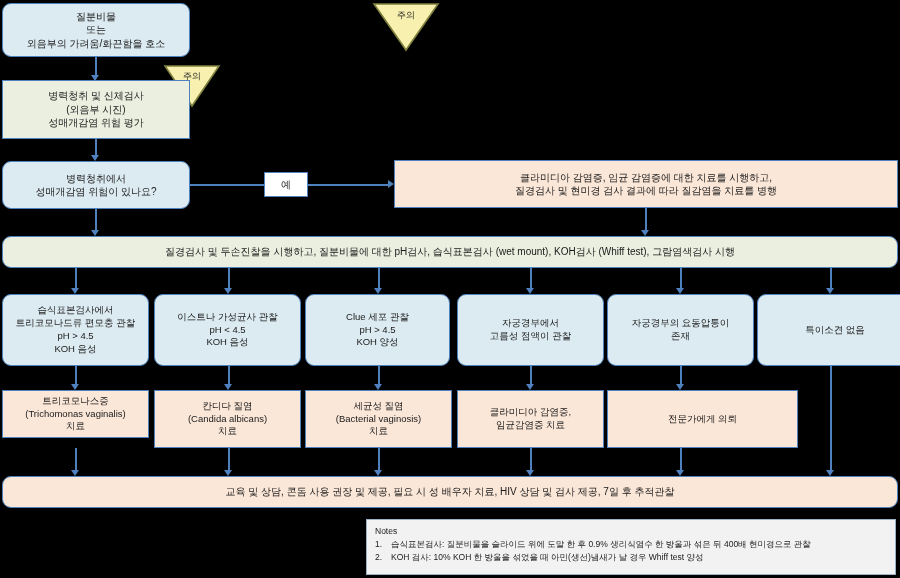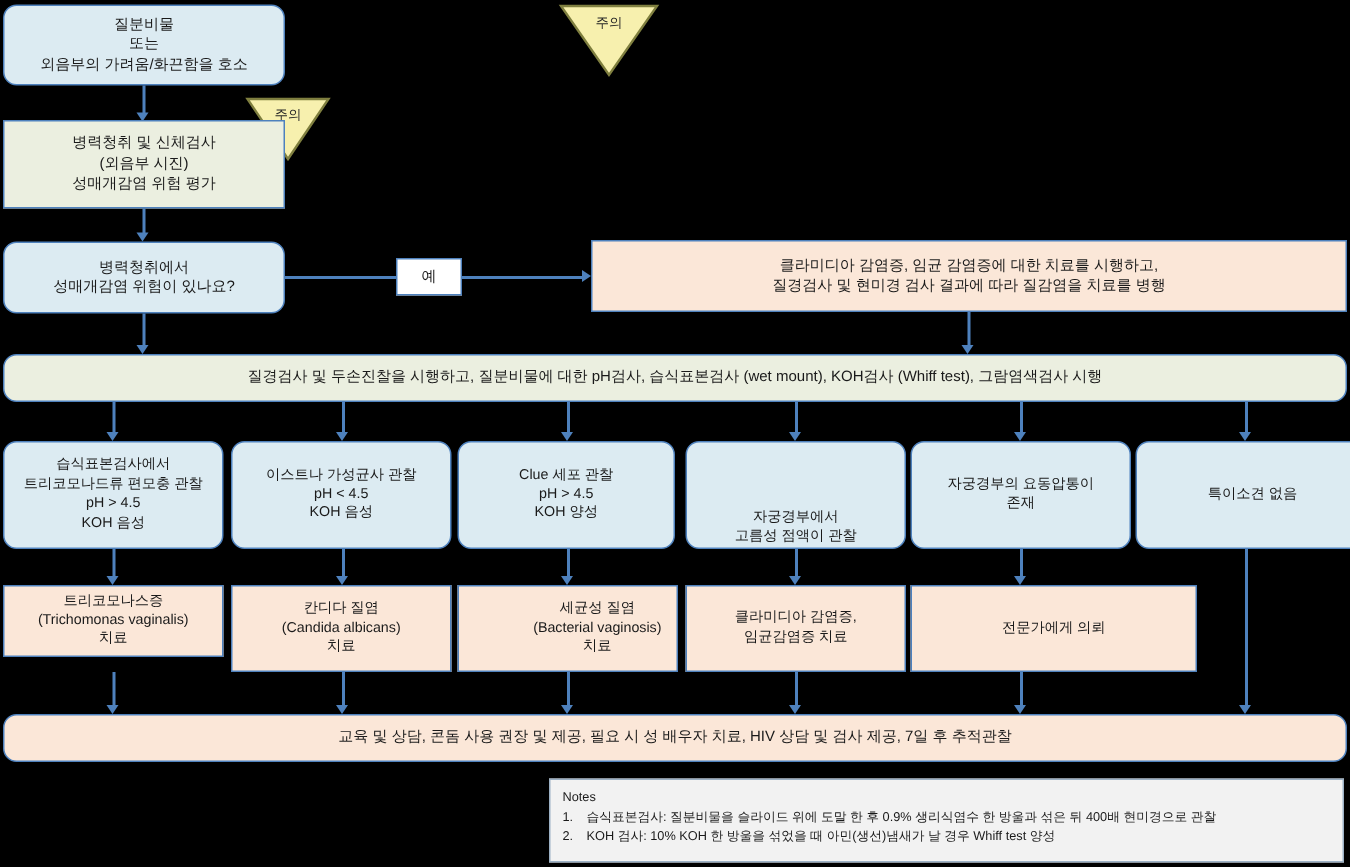--- a/index.html
+++ b/index.html
@@ -150,21 +150,21 @@
       <span>KOH 음성</span>
     </span>
   </div>
   <div class="node blue" style="left:305px;top:294px;width:145px;height:72px;font-size:9.5px;">
     <span>
       <span>Clue 세포 관찰</span>
       <span>pH &gt; 4.5</span>
       <span>KOH 양성</span>
     </span>
   </div>
-  <div class="node blue" style="left:457px;top:294px;width:147px;height:72px;font-size:9.5px;align-items:flex-end;">
+  <div class="node blue" style="left:457px;top:294px;width:147px;height:72px;font-size:9.5px;">
     <span>
       <span>자궁경부에서</span>
       <span>고름성 점액이 관찰</span>
     </span>
   </div>
   <div class="node blue" style="left:607px;top:294px;width:147px;height:72px;font-size:9.5px;">
     <span>
       <span>자궁경부의 요동압통이</span>
       <span>존재</span>
     </span>
@@ -196,21 +196,21 @@
       <span>치료</span>
     </span>
   </div>
   <div class="node peach" style="left:154px;top:390px;width:147px;height:58px;font-size:9.5px;">
     <span>
       <span>칸디다 질염</span>
       <span class="ital">(Candida albicans)</span>
       <span>치료</span>
     </span>
   </div>
-  <div class="node peach" style="left:305px;top:390px;width:147px;height:58px;font-size:9.5px;justify-content:flex-end;">
+  <div class="node peach" style="left:305px;top:390px;width:147px;height:58px;font-size:9.5px;">
     <span>
       <span>세균성 질염</span>
       <span>(Bacterial vaginosis)</span>
       <span>치료</span>
     </span>
   </div>
   <div class="node peach" style="left:457px;top:390px;width:147px;height:58px;font-size:9.5px;">
     <span>
       <span>클라미디아 감염증,</span>
       <span>임균감염증 치료</span>

